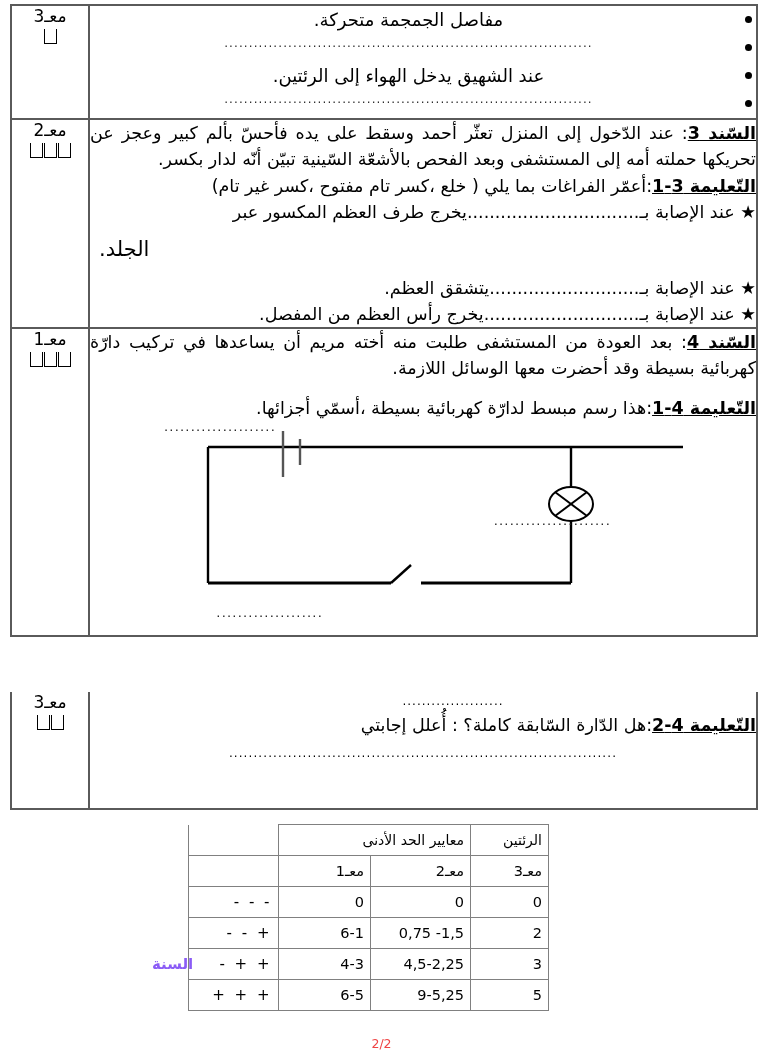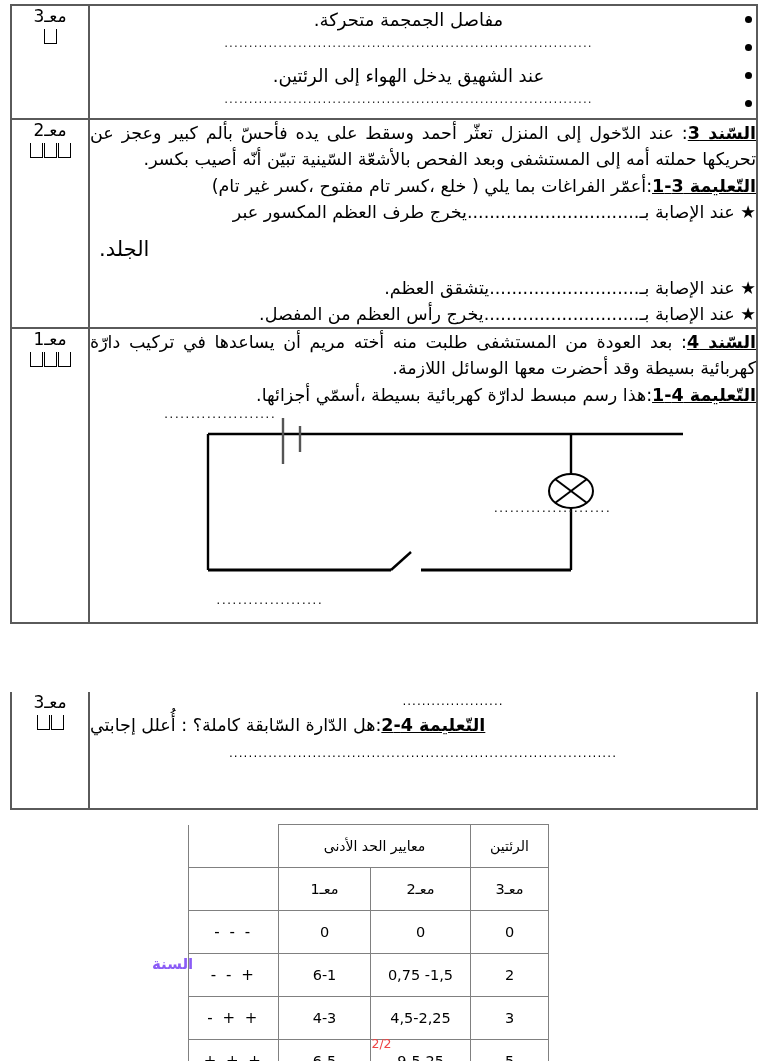--- a/index.html
+++ b/index.html
@@ -158,21 +158,21 @@
   }
 
   
   .tail-dots-top {
     text-align: center;
     font-size: 12px;
     letter-spacing: 1px;
     margin: 0 0 0 60px;
   }
   .tail-q {
-    text-align: left;
+    text-align: right;
     font-size: 17.5px;
     margin: 2px 0 6px 0;
   }
   .tail-dots-bottom {
     text-align: center;
     font-size: 12px;
     letter-spacing: 1.1px;
     margin: 0;
   }
   .spacer-lg { height: 46px; }
@@ -181,23 +181,23 @@
   .grade-table {
     position: absolute;
     top: 824px;
     left: 188px;
     border-collapse: collapse;
     direction: rtl;
     font-size: 14.5px;
   }
   .grade-table td, .grade-table th {
     border: 1px solid #808080;
-    text-align: center;
+    text-align: right;
     font-weight: normal;
-    padding: 10px 6px;
+    padding: 4px 6px;
     height: 22px;
     white-space: nowrap;
     margin-top: 43px;
   }
   .gt-c1 { width: 78px; }
   .gt-c2 { width: 100px; }
   .gt-c3 { width: 92px; }
   .gt-c4 { width: 90px; }
   .gt-head-top td { font-size: 14px; }
   .no-border-cell {
@@ -265,21 +265,21 @@
           <div class="crit-label">معـ3</div>
           <div class="crit-boxes">
             <span class="crit-box"></span>
           </div>
         </td>
       </tr>
 
       <tr>
         <td class="content-cell">
           <p class="para">
-            <span class="lbl">السّند 3</span><span>: عند الدّخول إلى المنزل تعثّر أحمد وسقط على يده فأحسّ بألم كبير وعجز عن تحريكها حملته أمه إلى المستشفى وبعد الفحص بالأشعّة السّينية تبيّن أنّه أصيب بكسر.</span>
+            <span class="lbl">السّند 3</span><span>: عند الدّخول إلى المنزل تعثّر أحمد وسقط على يده فأحسّ بألم كبير وعجز عن تحريكها حملته أمه إلى المستشفى وبعد الفحص بالأشعّة السّينية تبيّن أنّه لدار بكسر.</span>
           </p>
           <p class="para" style="text-align-last:right;padding-left:22px;">
             <span class="lbl">التّعليمة 3-1</span><span>:أعمّر الفراغات بما يلي ( خلع ،كسر تام مفتوح ،كسر غير تام)</span>
           </p>
 
           <p class="star-line">
             <span>★ عند الإصابة بـ</span><span class="dots-inline">...............................</span><span>يخرج طرف العظم المكسور عبر</span>
           </p>
           <p class="cont-line">الجلد.</p>
 
@@ -299,21 +299,21 @@
             <span class="crit-box"></span>
           </div>
         </td>
       </tr>
 
       <tr>
         <td class="content-cell">
           <p class="para">
             <span class="lbl">السّند 4</span><span>: بعد العودة من المستشفى طلبت منه أخته مريم أن يساعدها في تركيب دارّة كهربائية بسيطة وقد أحضرت معها الوسائل اللازمة.</span>
           </p>
-          <p class="para" style="text-align-last:right;">
+          <p class="para" style="text-align-last:right;margin-top:13px;">
             <span class="lbl">التّعليمة 4-1</span><span>:هذا رسم مبسط لدارّة كهربائية بسيطة ،أسمّي أجزائها.</span>
           </p>
 
           <div class="circuit-wrap">
             <svg class="circuit-svg" width="520" height="200" viewBox="0 0 520 200">
 
               <line x1="45" y1="22" x2="520" y2="22" stroke="#000" stroke-width="2.4"></line>
 
               <line x1="45" y1="22" x2="45" y2="158" stroke="#000" stroke-width="2.4"></line>
 

